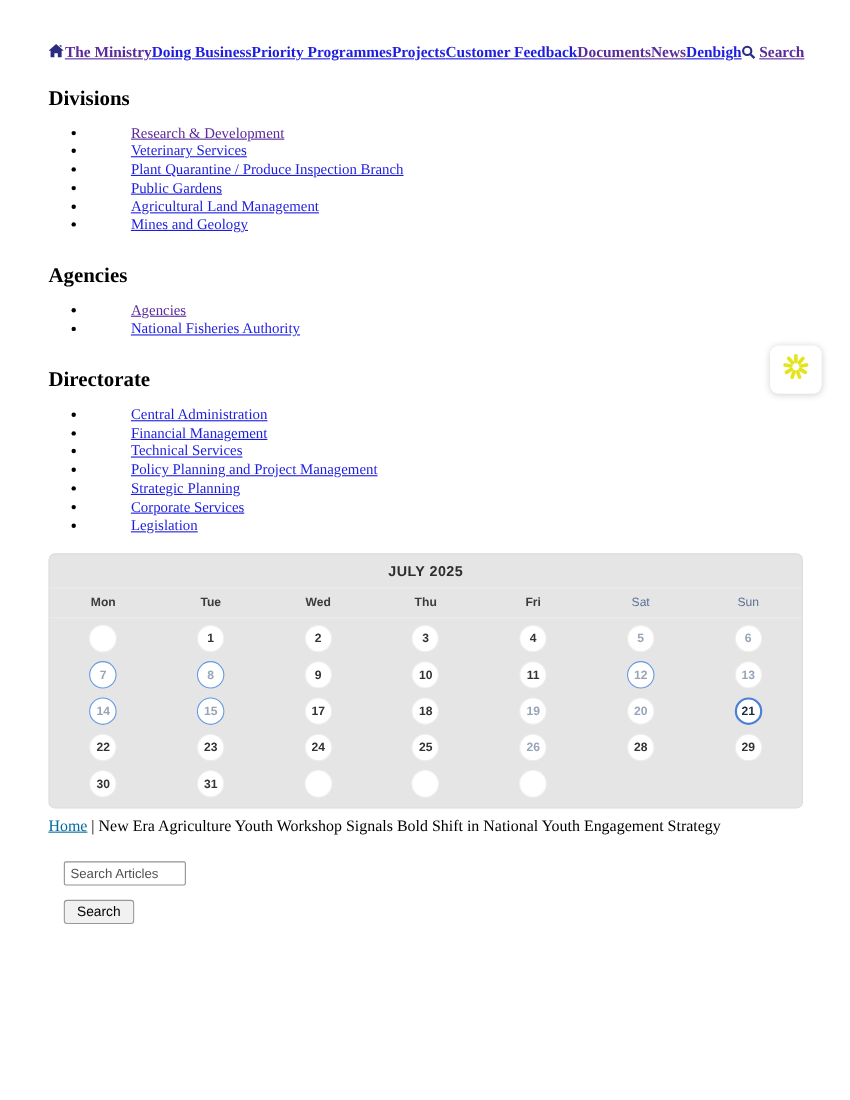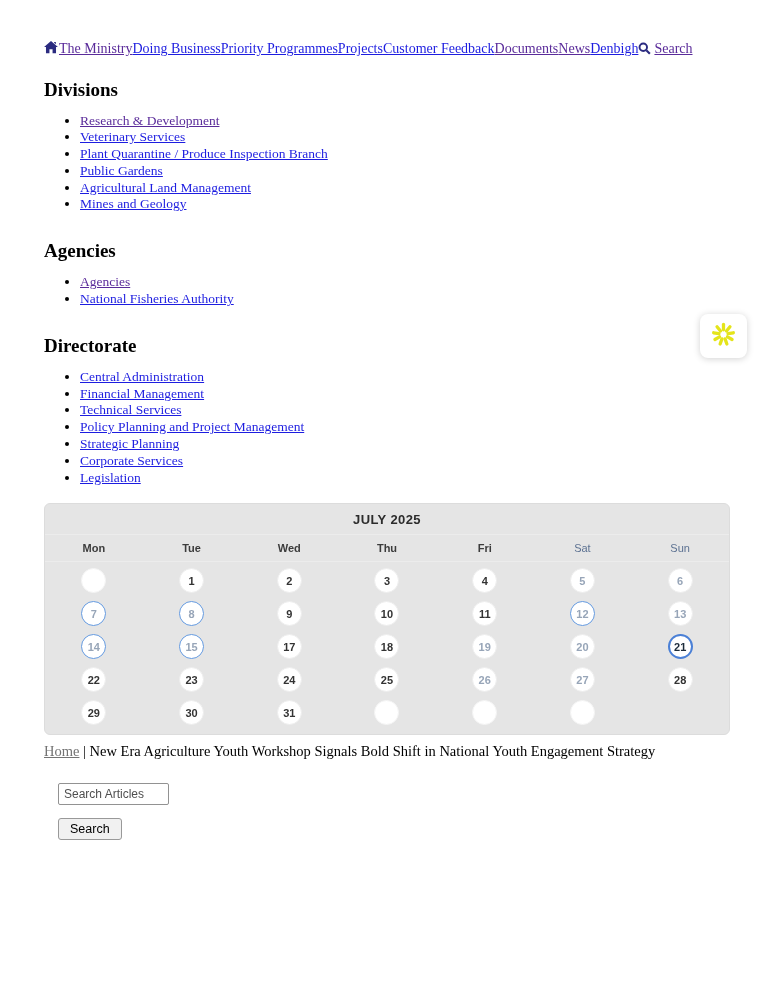--- a/index.html
+++ b/index.html
@@ -4,35 +4,35 @@
 <style>
   * { box-sizing: border-box; }
   html, body { margin: 0; padding: 0; background: #fff; }
   body {
     width: 773px; min-height: 1000px; position: relative;
     font-family: "Liberation Serif", serif; color: #000;
   }
   .page { padding: 40px 43px 0 44px; }
 
   
-  nav.top-nav { font-size: 14px; line-height: 1.25; white-space: nowrap; }
+  nav.top-nav { font-size: 14px; line-height: 1.25; white-space: nowrap; font-weight: bold; }
   nav.top-nav a { text-decoration: underline; cursor: pointer; }
   .lnk-blue    { color: #1d1de0; }
   .lnk-visited { color: #5a2b9a; }
   .home-link { text-decoration: none !important; margin-right: 1px; }
   .home-link svg { width: 14px; height: 13px; fill: #2b2b80; vertical-align: -1px; }
   .nav-search { color: #5a2b9a; }
   .nav-search svg { width: 13px; height: 13px; stroke: #2b2b80; fill: none; vertical-align: -2px; margin-right: 3px; }
 
   
   h3.section-heading { font-size: 19px; font-weight: bold; margin: 27px 0 12px; }
   h3.section-heading:first-of-type { margin-top: 21px; }
   ul.link-list { margin: 0 0 17px; padding-left: 36px; }
   ul.link-list li { font-size: 13.5px; line-height: 16.8px; }
-  ul.link-list a { text-decoration: underline; cursor: pointer; }
+  ul.link-list a { text-decoration: underline; cursor: pointer; margin-left: 39px; }
 
   
   .calendar {
     margin-top: 6px; border: 1px solid #dcdcdc; border-radius: 6px;
     font-family: "Liberation Sans", sans-serif; overflow: hidden; background: #e5e5e5;
   }
   .cal-title {
     text-align: center; padding: 8px 0 7px; font-size: 13px; font-weight: 700;
     letter-spacing: .4px; color: #2c2c2c; border-bottom: 1px solid #ececec;
   }
@@ -49,21 +49,21 @@
     justify-content: center; font-size: 11px; font-weight: 600; color: #333;
     border: 1px solid #ededed; background: #fff; cursor: pointer;
   }
   .day.empty { border-color: #f4f4f4; cursor: default; }
   .day.muted { color: #97a5b8; }
   .day.event { border: 1px solid #649ae0; color: #97a5b8; }
   .day.today { border: 2px solid #4b80d6; color: #1c2b3a; font-weight: 700; }
 
   
   .breadcrumb { margin: 8px 0 0; font-size: 14.5px; }
-  .breadcrumb a { color: #737373; text-decoration: underline; cursor: pointer; }
+  .breadcrumb a { color: #0369a1; text-decoration: underline; cursor: pointer; }
 
   
   .search-area { margin: 23px 0 0 14px; }
   .search-input {
     width: 111px; padding: 3px 5px; font-family: "Liberation Sans", sans-serif;
     font-size: 12px; color: #333; border: 1px solid #929292; border-radius: 2px; outline: none;
   }
   .search-input::placeholder { color: #4f4f4f; opacity: 1; }
   .search-btn {
     display: block; margin-top: 13px; padding: 3px 11px;
@@ -204,23 +204,20 @@
         <div class="cell">
           <div class="day normal">24</div>
         </div>
         <div class="cell">
           <div class="day normal">25</div>
         </div>
         <div class="cell">
           <div class="day muted">26</div>
         </div>
         <div class="cell">
-          <div class="day muted">27</div>
-        </div>
-        <div class="cell">
           <div class="day normal">28</div>
         </div>
         <div class="cell">
           <div class="day normal">29</div>
         </div>
         <div class="cell">
           <div class="day normal">30</div>
         </div>
         <div class="cell">
           <div class="day normal">31</div>

